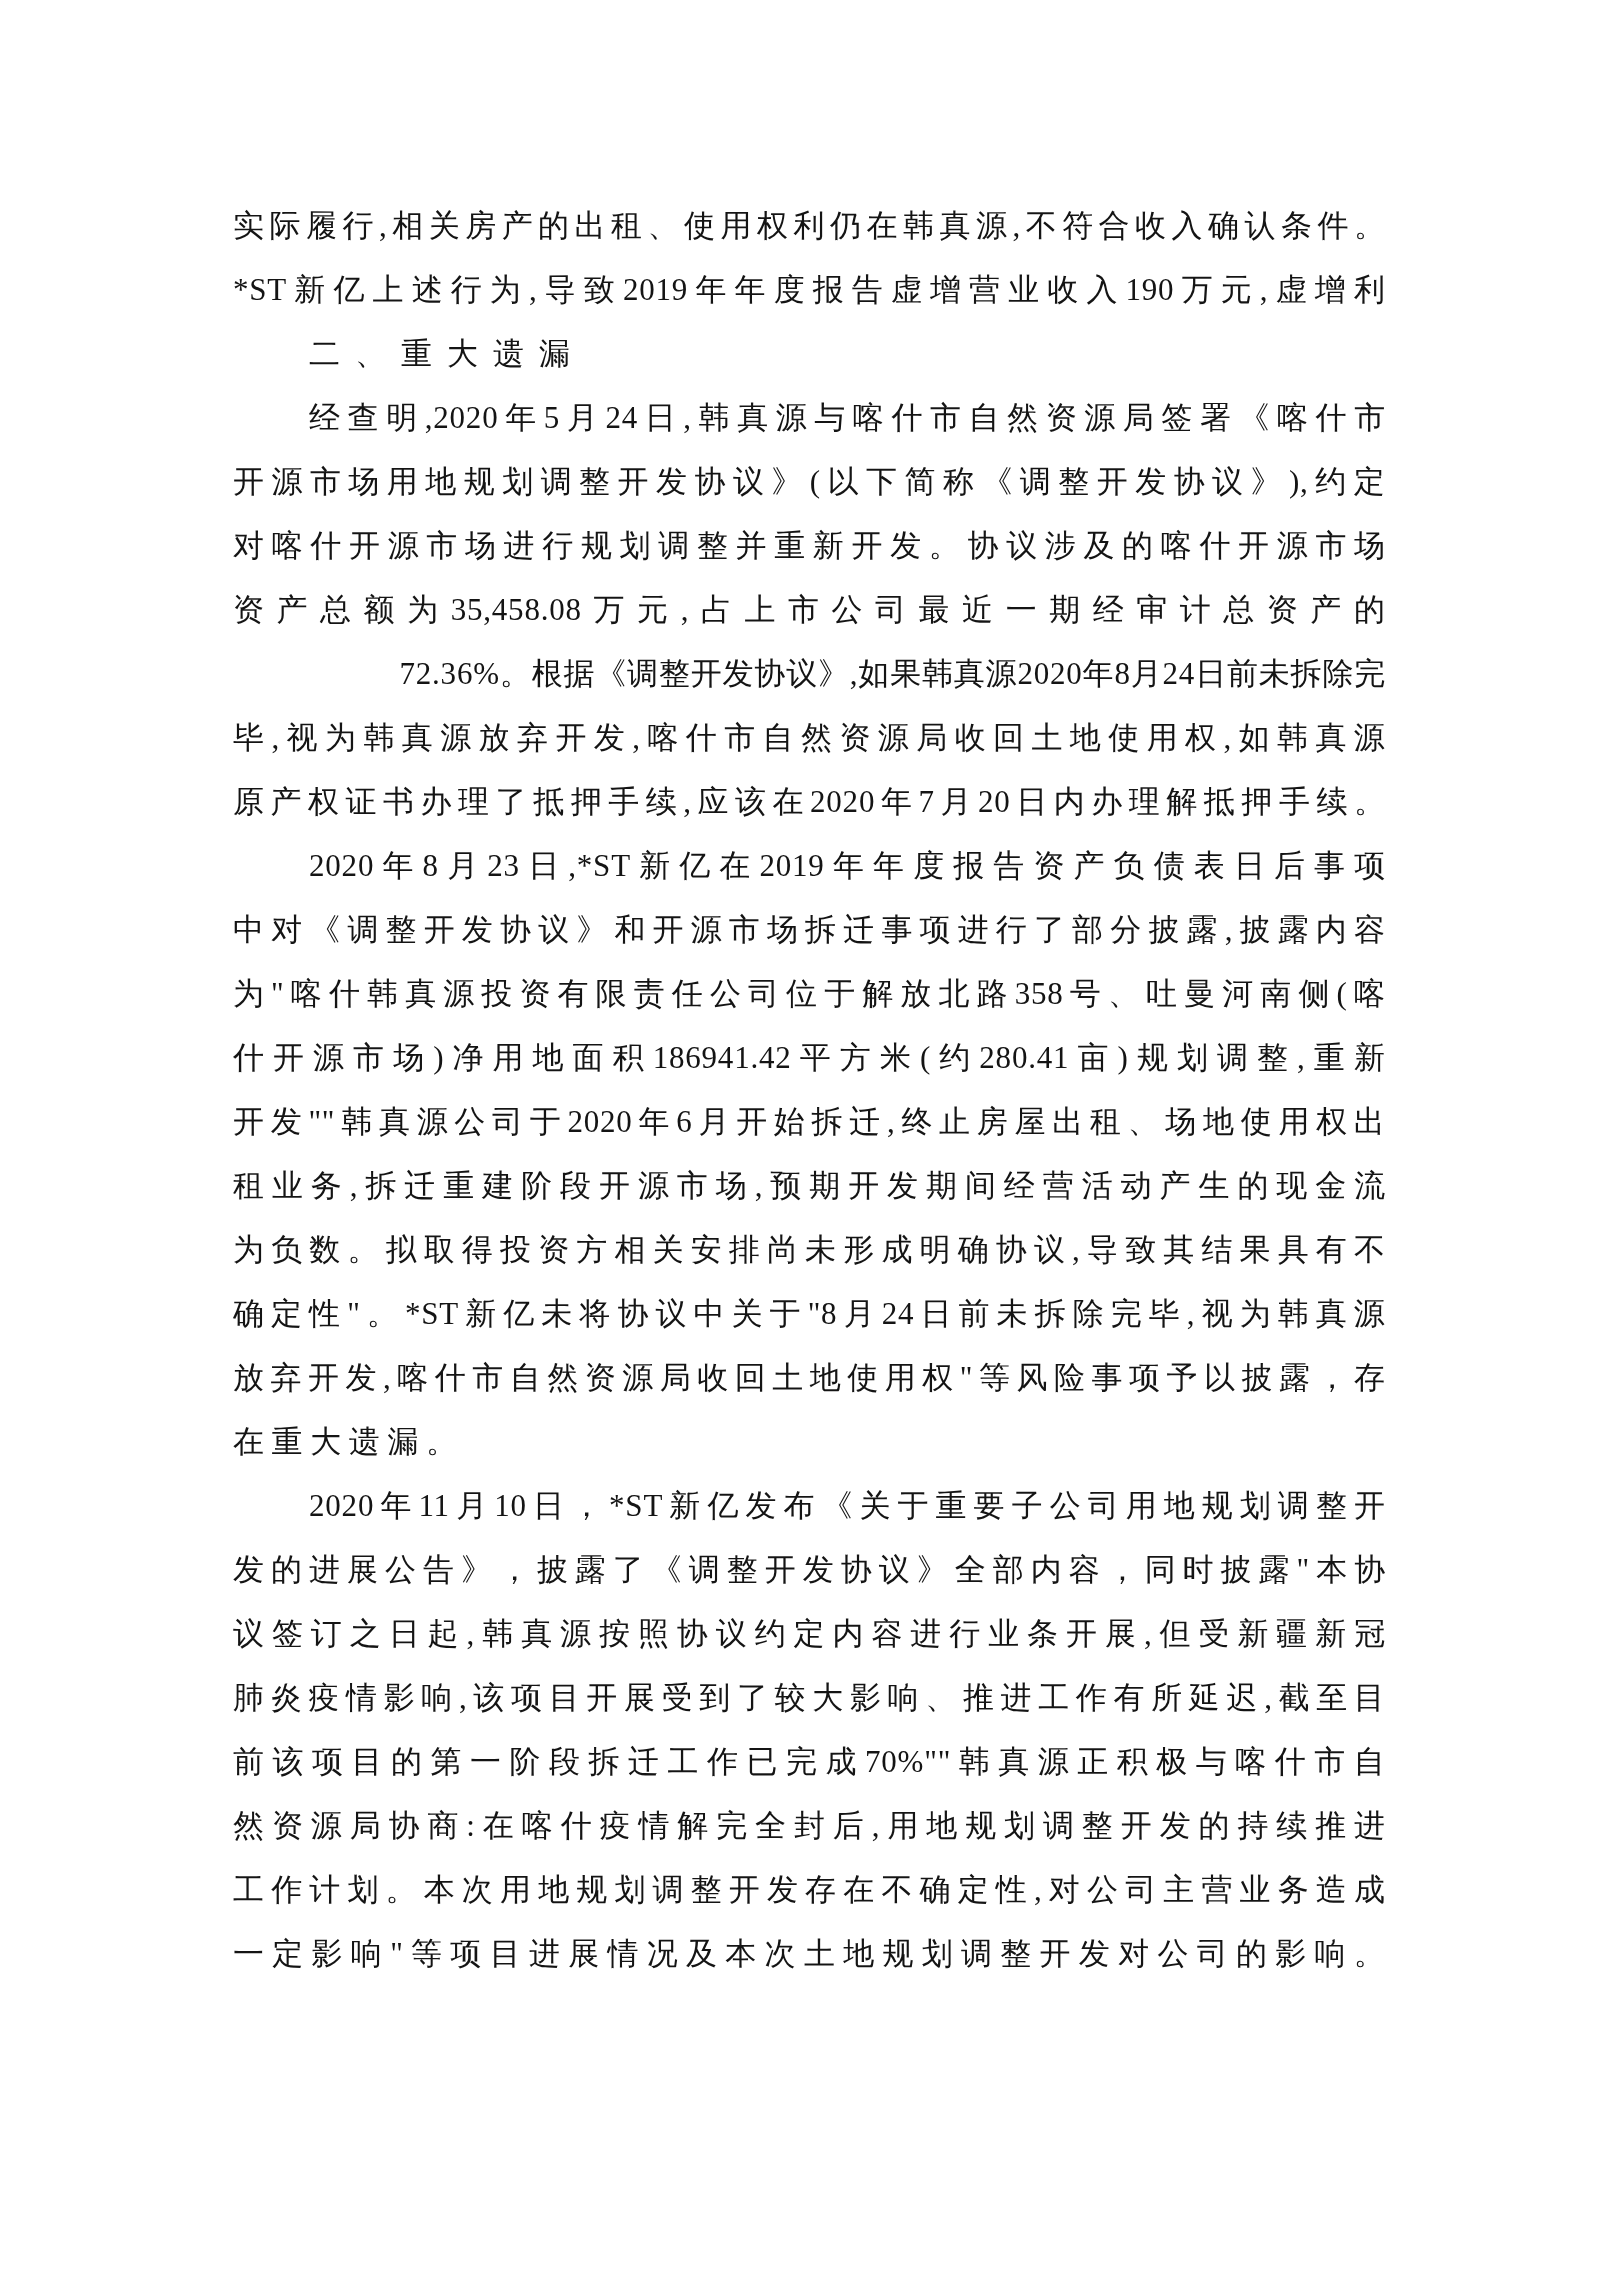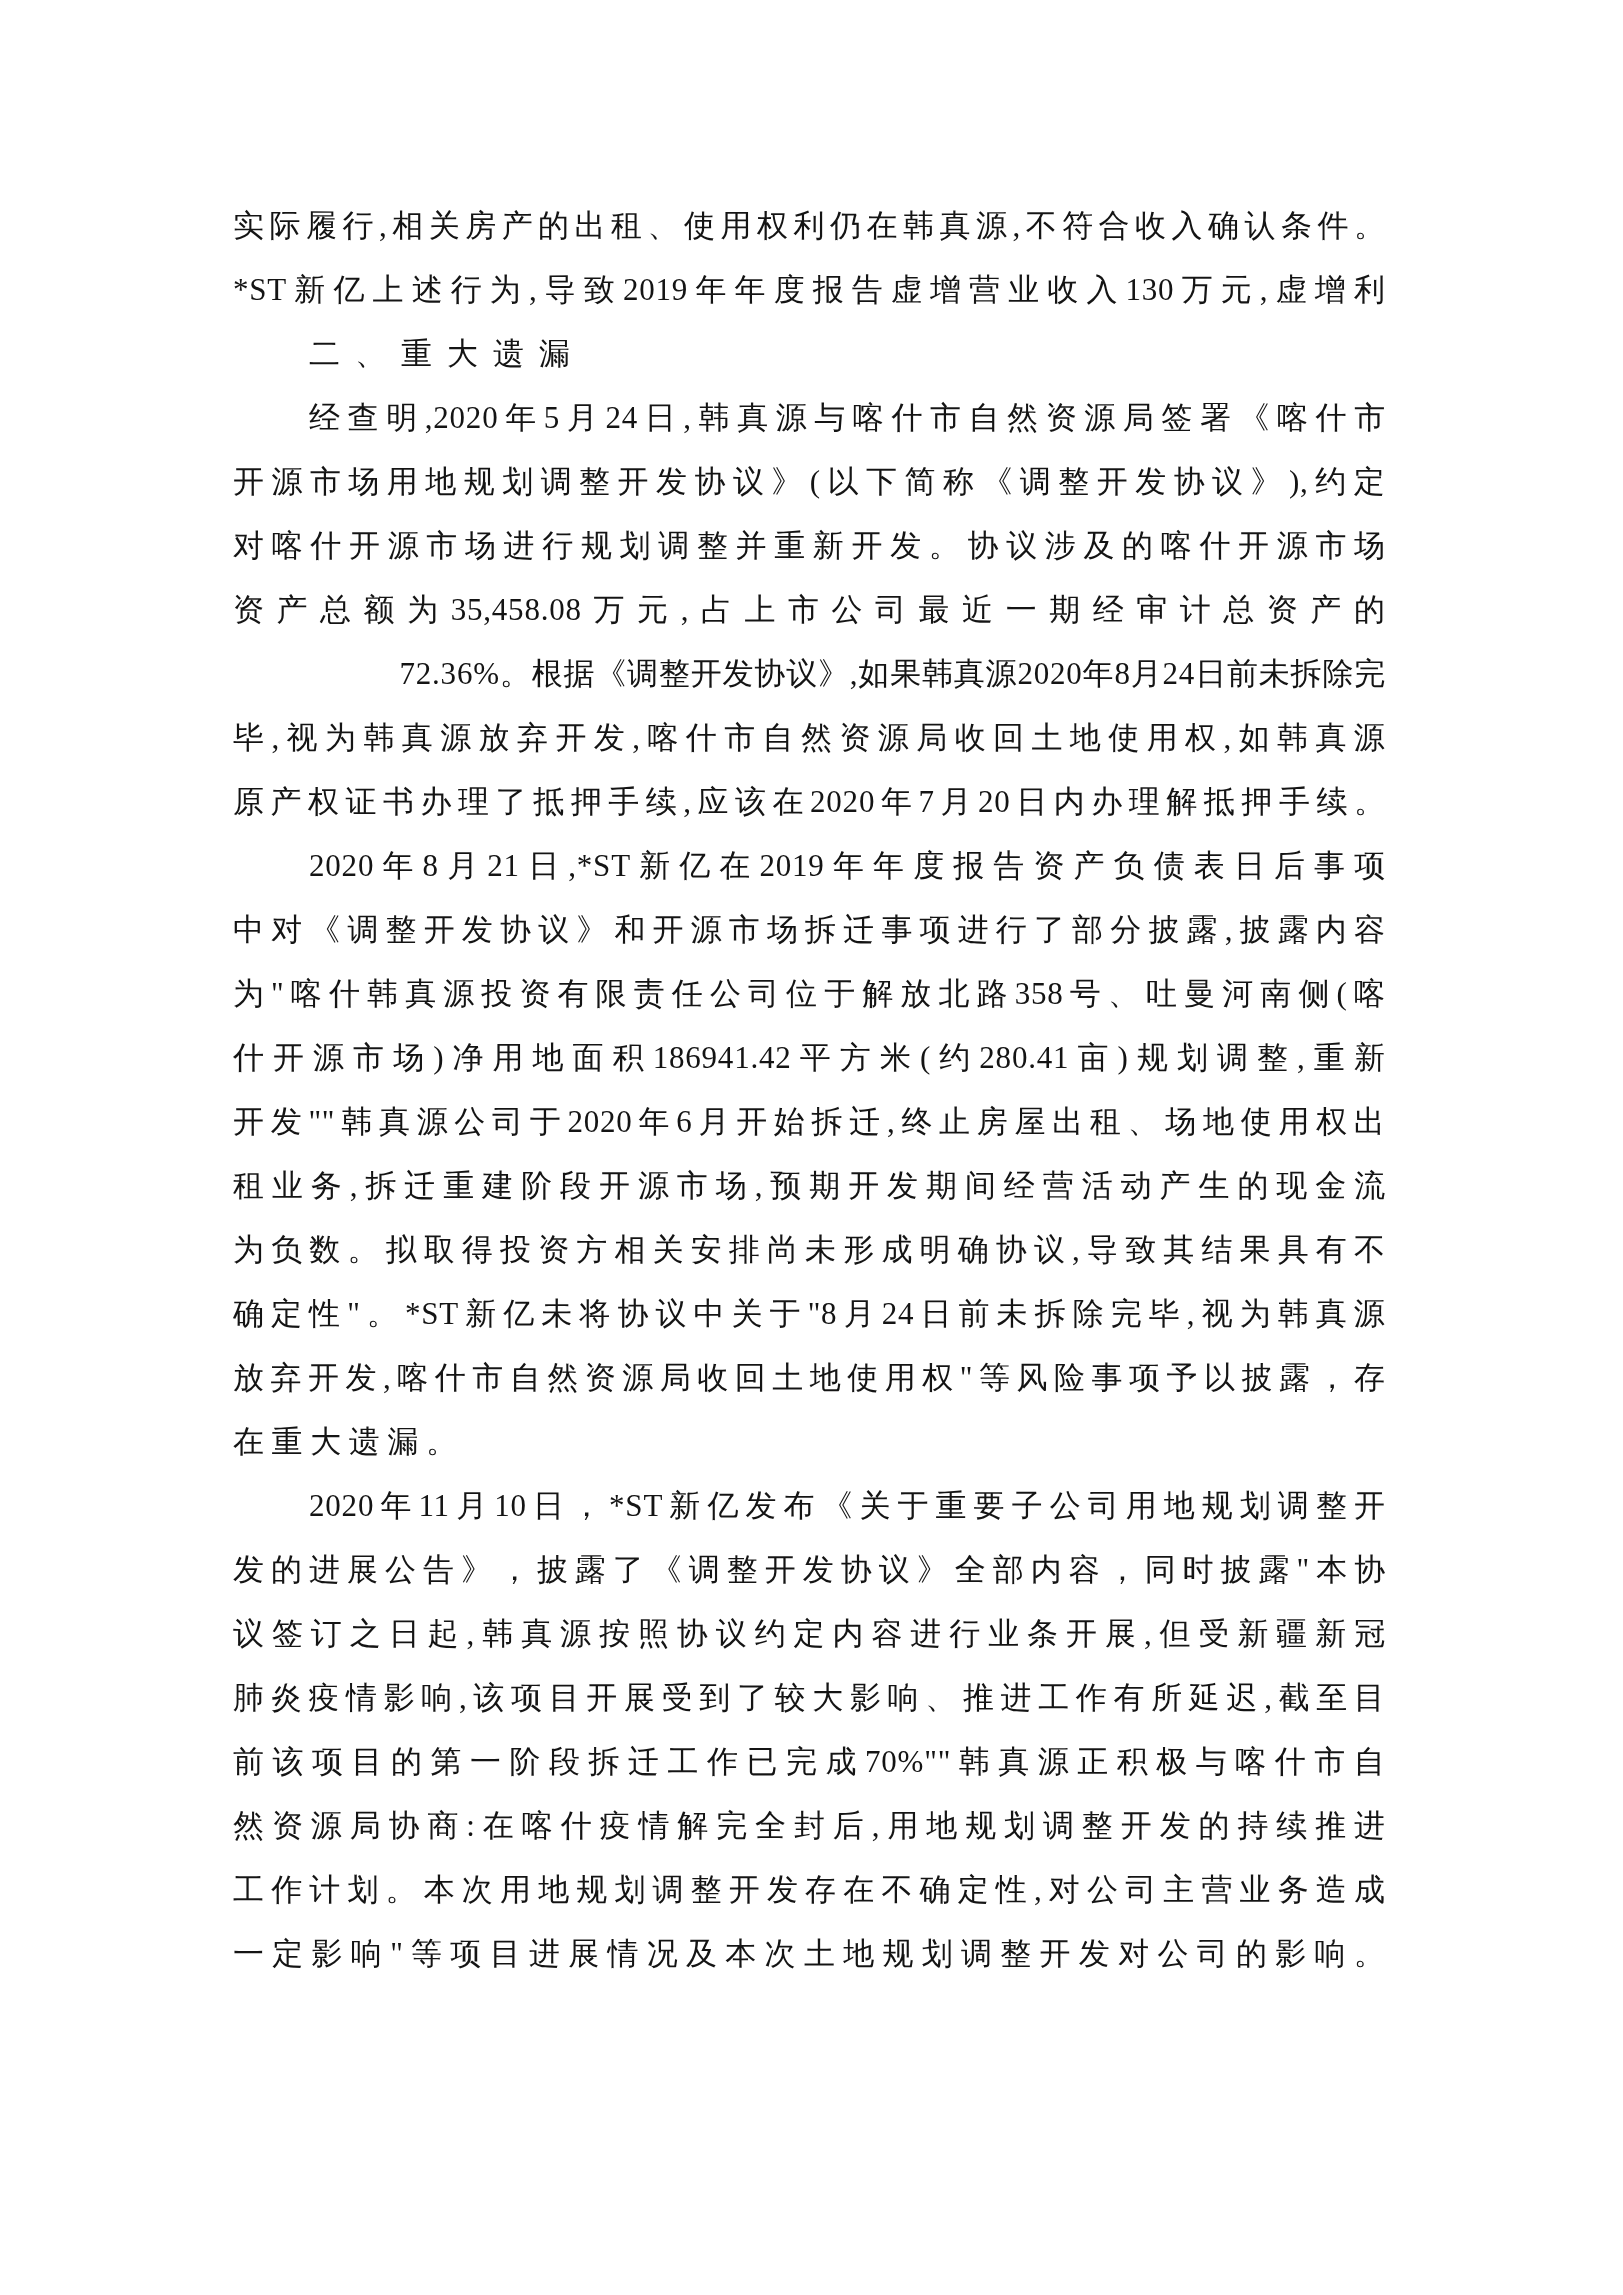--- a/index.html
+++ b/index.html
@@ -88,21 +88,21 @@
         <span>年</span>
         <span>度</span>
         <span>报</span>
         <span>告</span>
         <span>虚</span>
         <span>增</span>
         <span>营</span>
         <span>业</span>
         <span>收</span>
         <span>入</span>
-        <span>130</span>
+        <span>190</span>
         <span>万</span>
         <span>元</span>
         <span>,</span>
         <span>虚</span>
         <span>增</span>
         <span>利</span>
       </span>
     </div>
   <div class="line heading">二、重大遗漏</div>
   <div class="line indent">
@@ -338,21 +338,21 @@
         <span>续</span>
         <span>。</span>
       </span>
     </div>
   <div class="line indent">
       <span style="display: flex; justify-content: space-between; width: 100%;">
         <span>2020</span>
         <span>年</span>
         <span>8</span>
         <span>月</span>
-        <span>21</span>
+        <span>23</span>
         <span>日</span>
         <span>,*ST</span>
         <span>新</span>
         <span>亿</span>
         <span>在</span>
         <span>2019</span>
         <span>年</span>
         <span>年</span>
         <span>度</span>
         <span>报</span>

